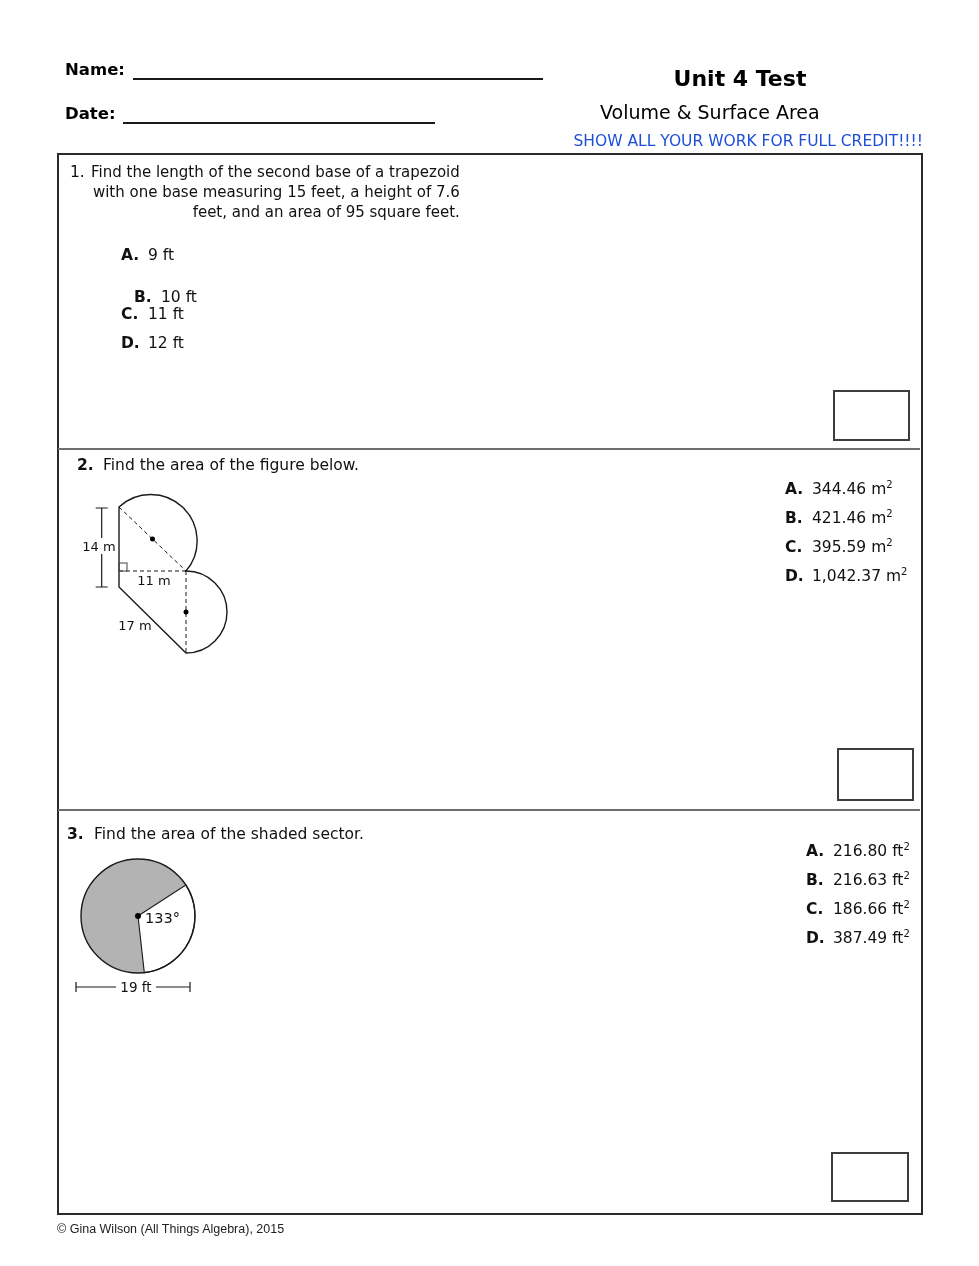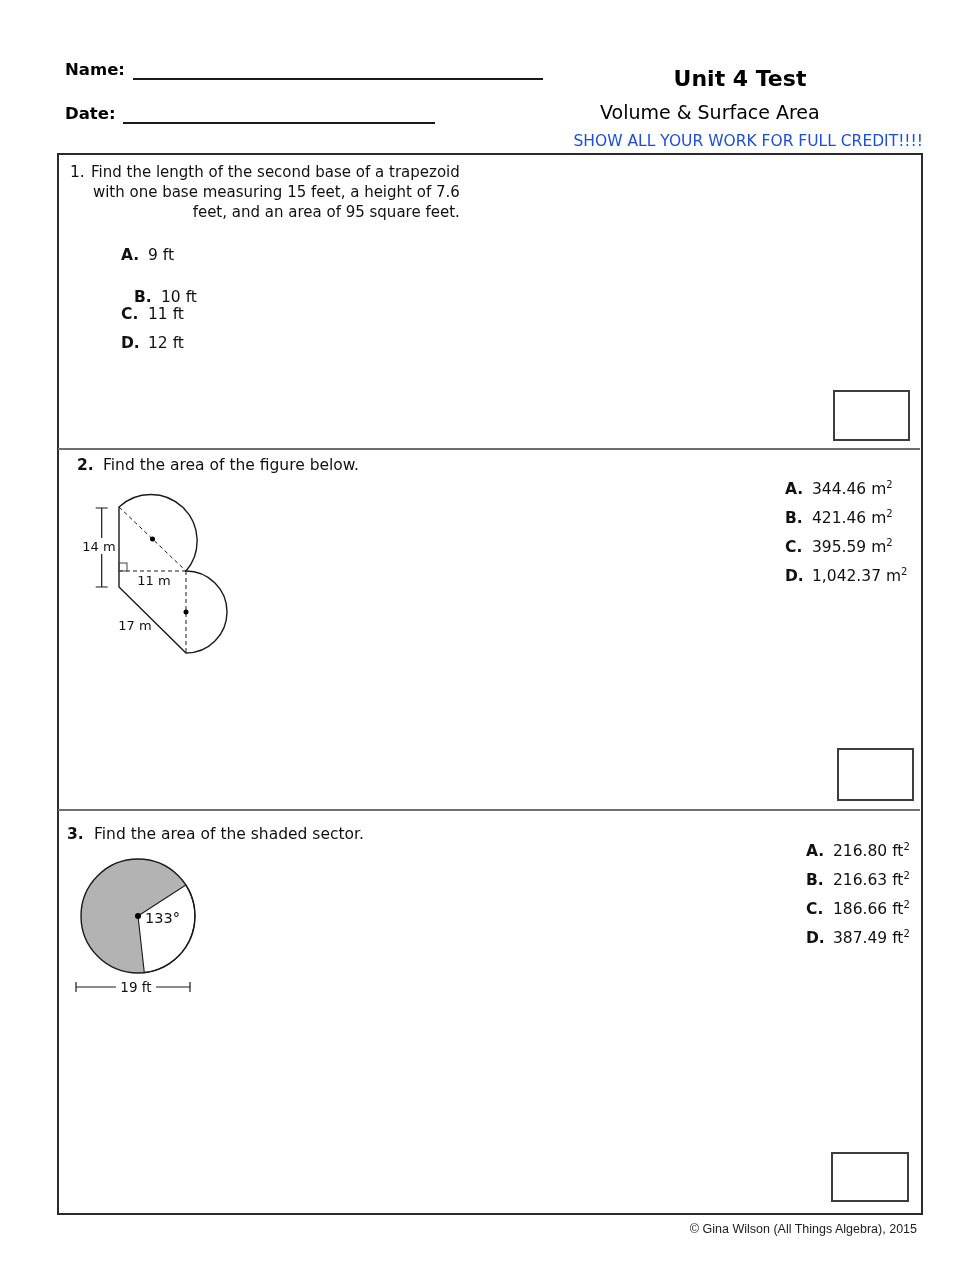--- a/index.html
+++ b/index.html
@@ -104,15 +104,15 @@
     <text x="66" y="140" font-size="13.5" text-anchor="middle">19 ft</text>
   </svg>
 
   <div class="abs choice" style="left:806px; top:842px;"><span class="cl">A.</span><span>216.80 ft</span><sup>2</sup></div>
   <div class="abs choice" style="left:806px; top:871px;"><span class="cl">B.</span><span>216.63 ft</span><sup>2</sup></div>
   <div class="abs choice" style="left:806px; top:900px;"><span class="cl">C.</span><span>186.66 ft</span><sup>2</sup></div>
   <div class="abs choice" style="left:806px; top:929px;"><span class="cl">D.</span><span>387.49 ft</span><sup>2</sup></div>
 
   <div class="abs ansbox" style="left:831px; top:1152px; width:74px; height:46px;"></div>
 
-  <div class="abs footer" style="left:57px; top:1222px; width:860px; text-align:right;">© Gina Wilson (All Things Algebra), 2015</div>
+  <div class="abs footer" style="left:57px; top:1222px; width:860px; ">© Gina Wilson (All Things Algebra), 2015</div>
 
 </div>
 
 </body></html>

